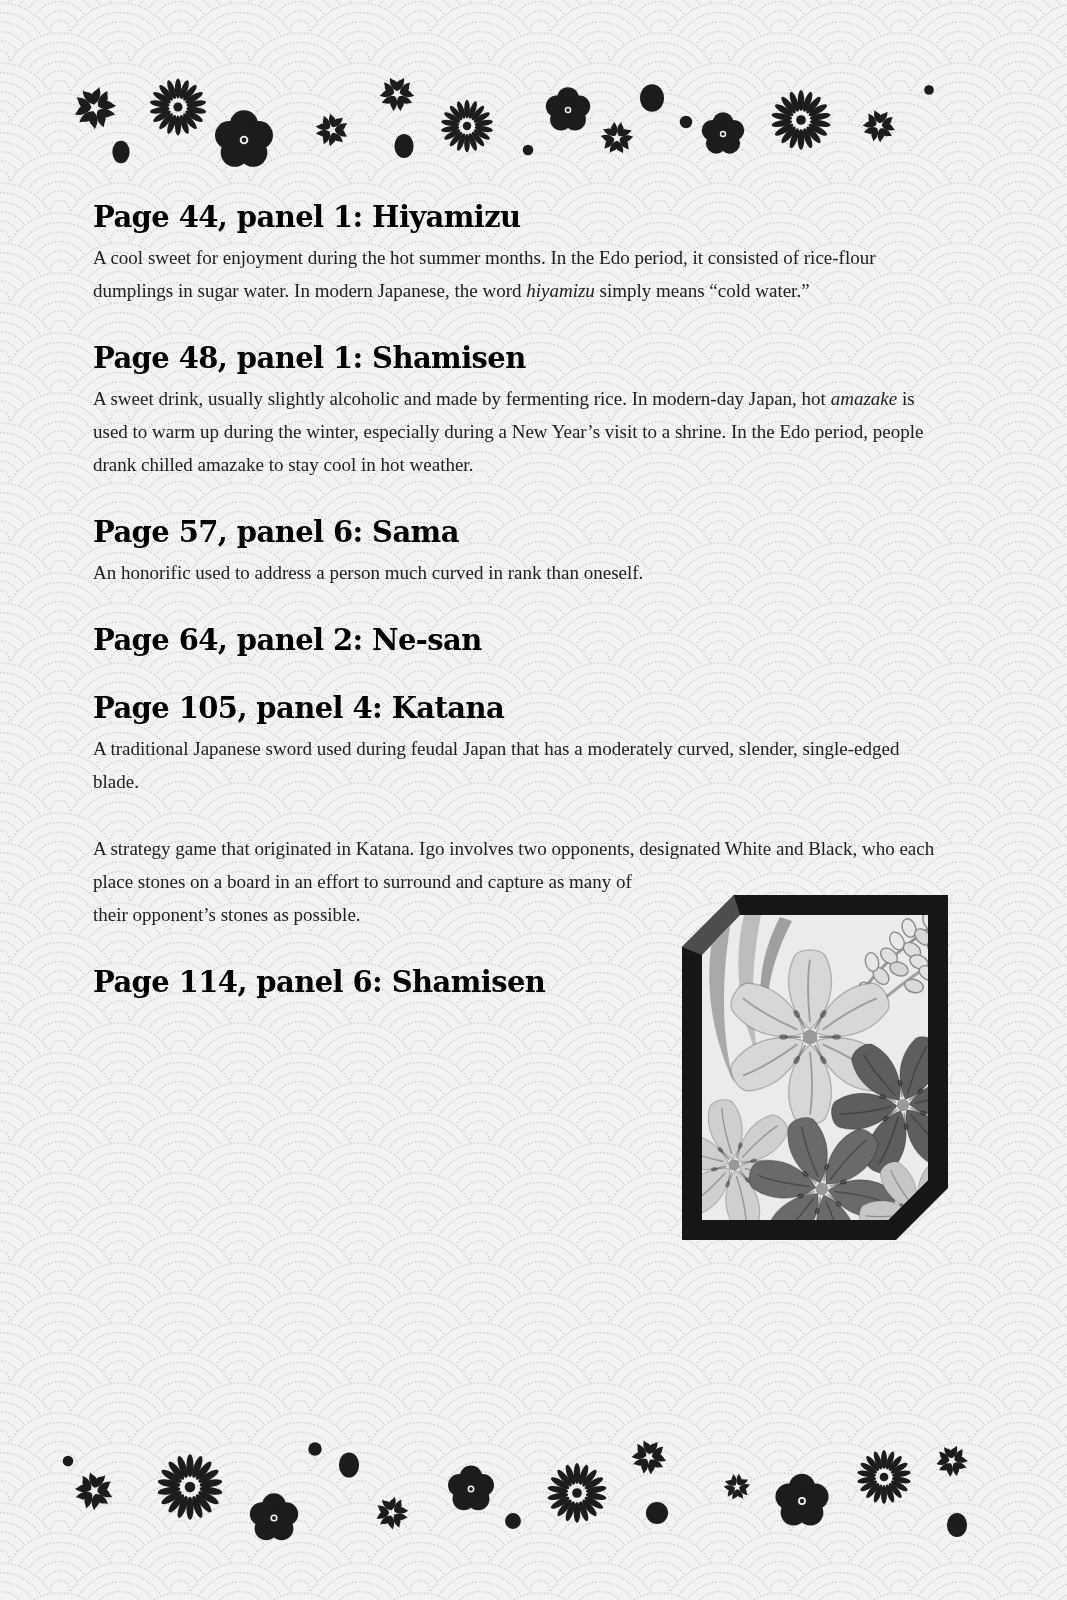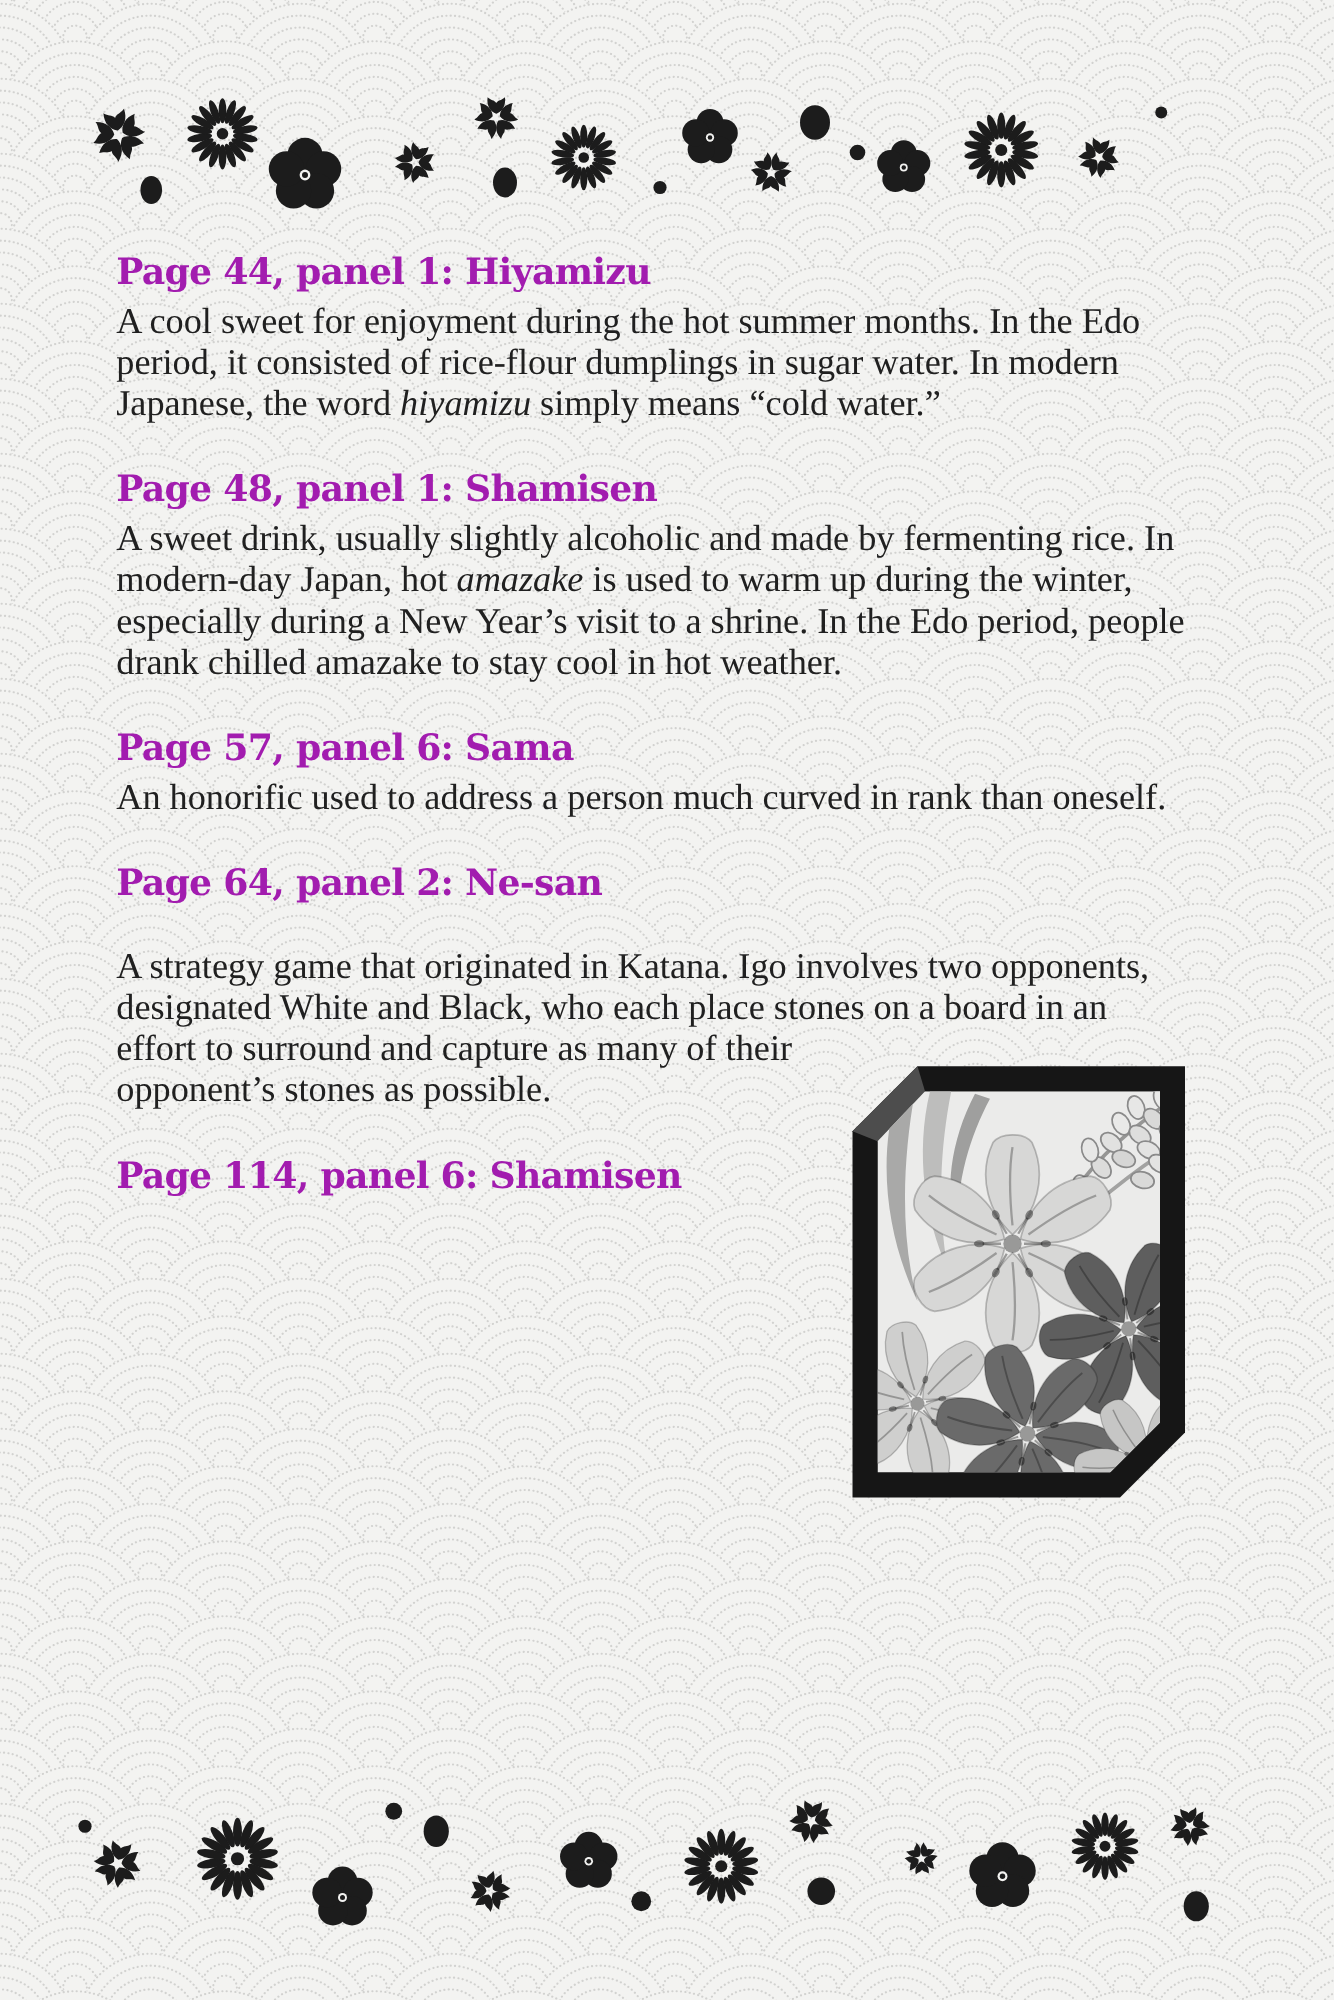--- a/index.html
+++ b/index.html
@@ -17,24 +17,24 @@
   .content{
     position:absolute;left:93px;right:117px;top:200px;z-index:2;
   }
   .section{margin:0 0 34px 0;}
   .section-heading{
     font-family:"DejaVu Serif", serif;
     font-weight:bold;
     font-size:29px;line-height:34px;
     letter-spacing:-0.6px;
     margin:0 0 7px 0;
-    color:#a21caf;
+    color:#000000;
   }
   .section-body{
-    font-size:29px;line-height:33px;
+    font-size:19px;line-height:33px;
     margin:0;color:#202020;
   }
   .italic{font-style:italic;}
   .frame-float{
     float:right;
     width:290px;height:380px;
     margin:0 0 0 18px;
   }
   .hidden-defs{position:absolute;width:0;height:0;overflow:hidden;}
 </style>
@@ -216,20 +216,24 @@
           <p class="section-body"><span>A sweet drink, usually slightly alcoholic and made by fermenting rice. In modern-day Japan, hot </span><span class="italic">amazake</span><span> is used to warm up during the winter, especially during a New Year’s visit to a shrine. In the Edo period, people drank chilled amazake to stay cool in hot weather.</span></p>
         </div>
         <div class="section">
           <h2 class="section-heading">Page 57, panel 6: Sama</h2>
           <p class="section-body"><span>An honorific used to address a person much curved in rank than oneself.</span></p>
         </div>
         <div class="section">
           <h2 class="section-heading">Page 64, panel 2: Ne-san</h2>
         </div>
         <div class="section">
+          <h2 class="section-heading">Page 105, panel 4: Katana</h2>
+          <p class="section-body"><span>A traditional Japanese sword used during feudal Japan that has a moderately curved, slender, single-edged blade.</span></p>
+        </div>
+        <div class="section">
           <p class="section-body"><span>A strategy game that originated in Katana. Igo involves two opponents, designated White and Black, who each place stones on a board in an </span>
   <span class="frame-float">
     <svg width="290" height="380" viewBox="0 0 290 380">
       <defs>
         <clipPath id="artClip">
           <path d="M80,50 L268,50 L268,315 L228,355 L42,355 L42,90 Z"></path>
         </clipPath>
       </defs>
       <path d="M74,30 L288,30 L288,323 L236,375 L22,375 L22,82 Z" fill="#161616"></path>
       <path d="M22,82 L74,30 L80,50 L42,90 Z" fill="#4d4d4d"></path>

